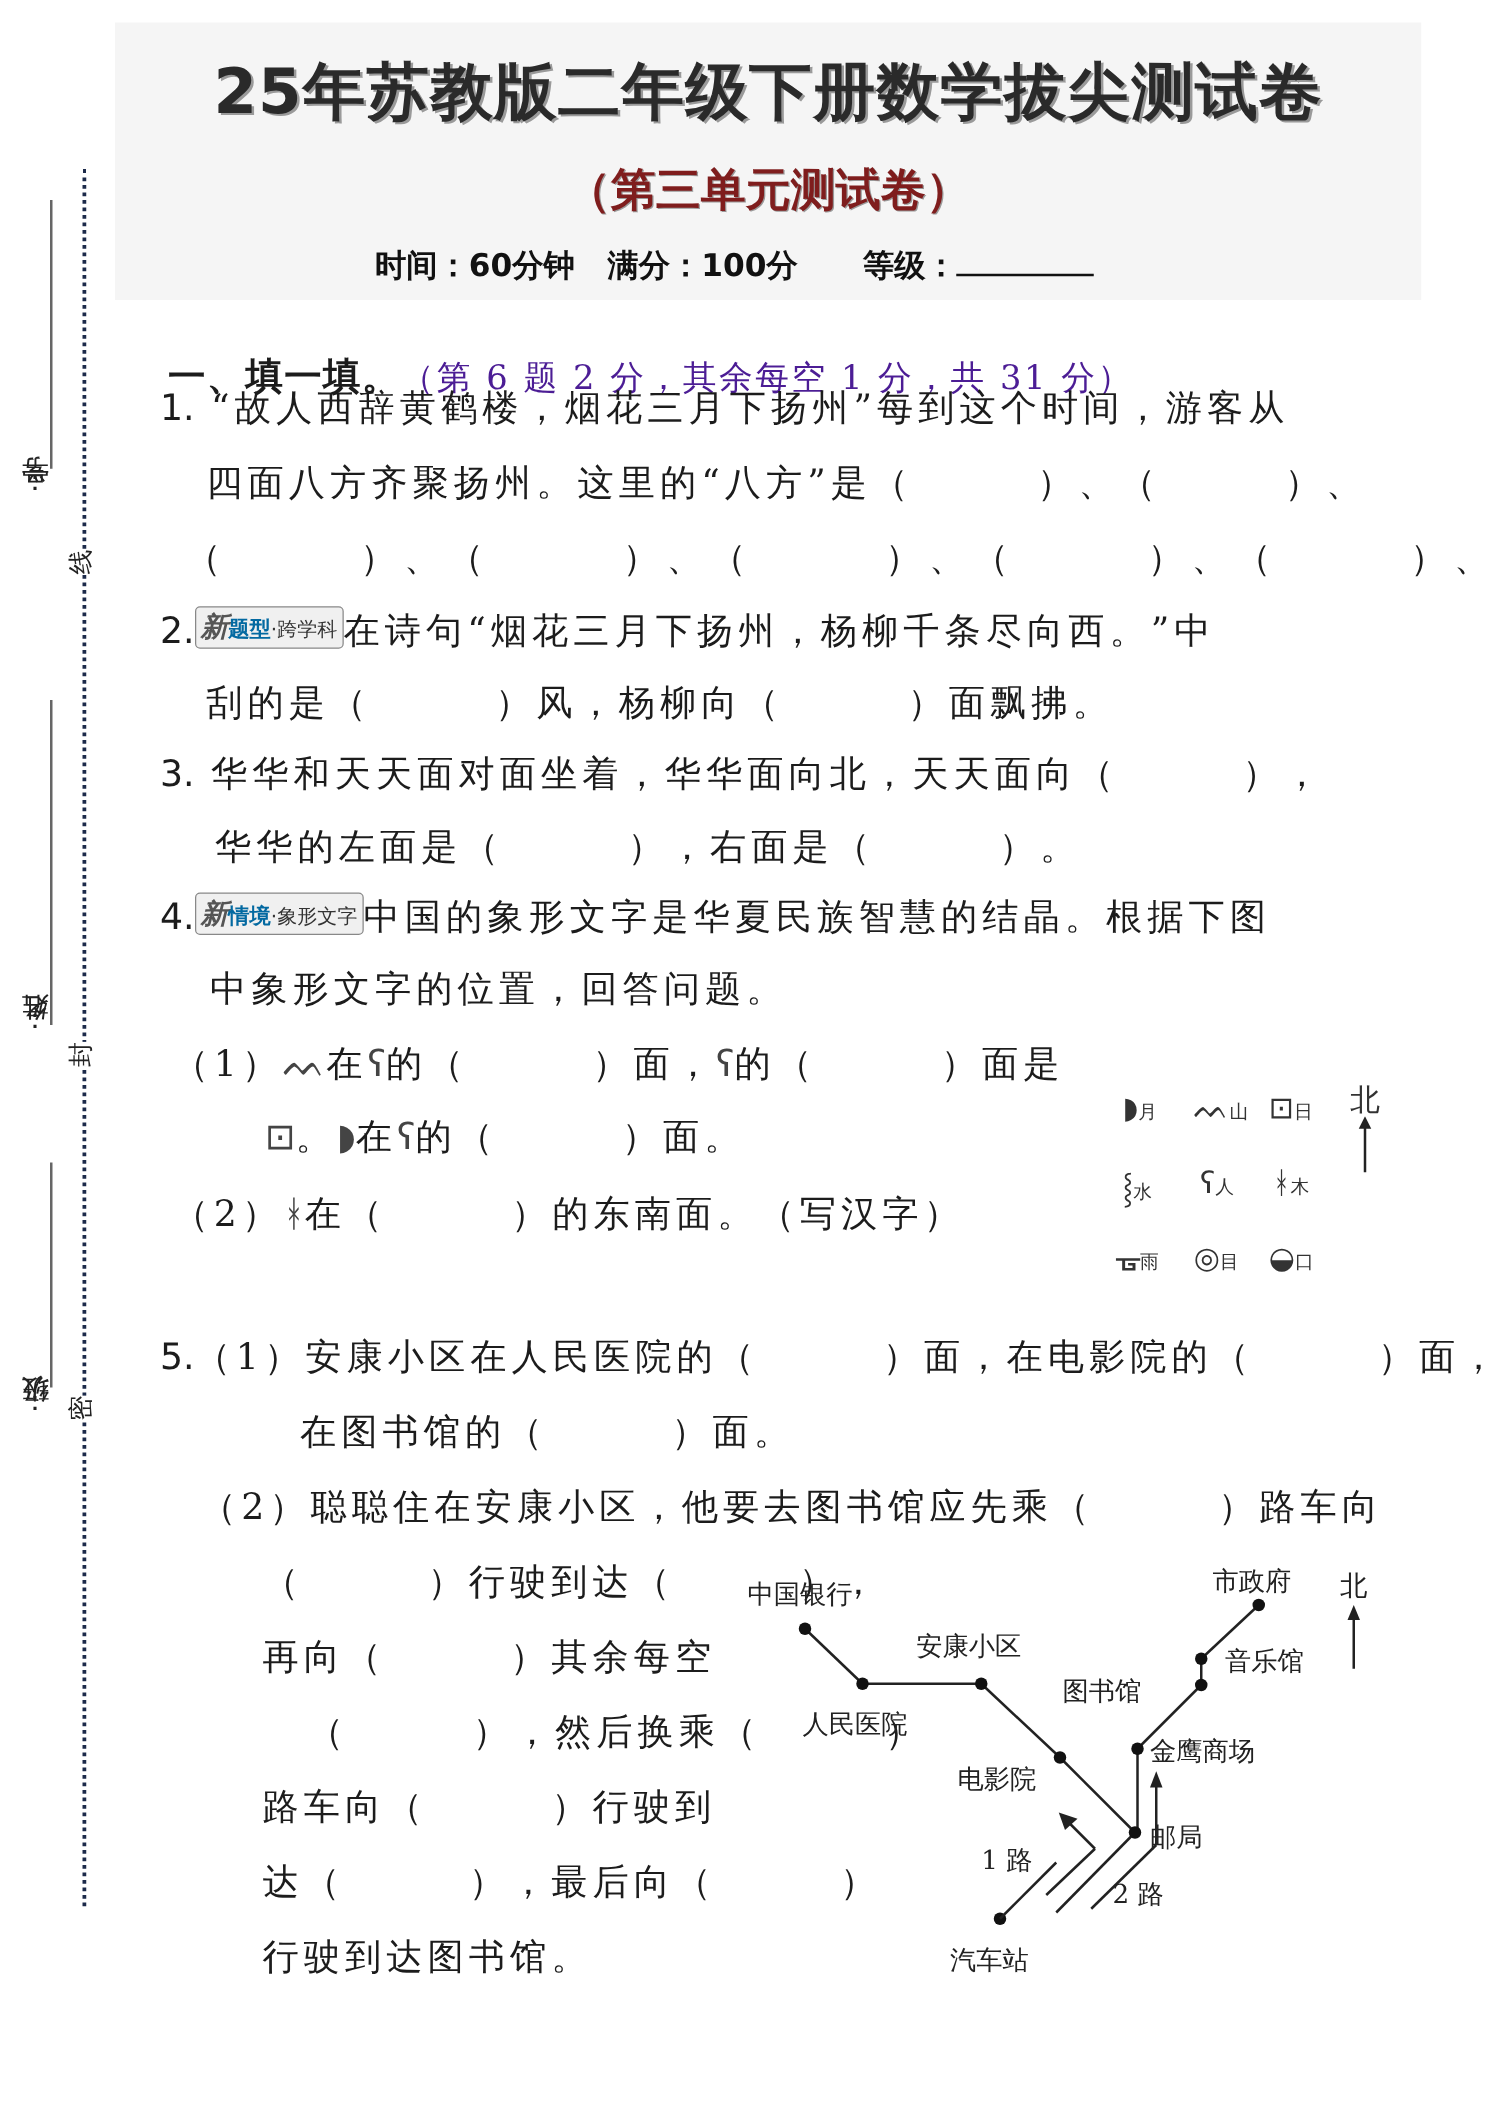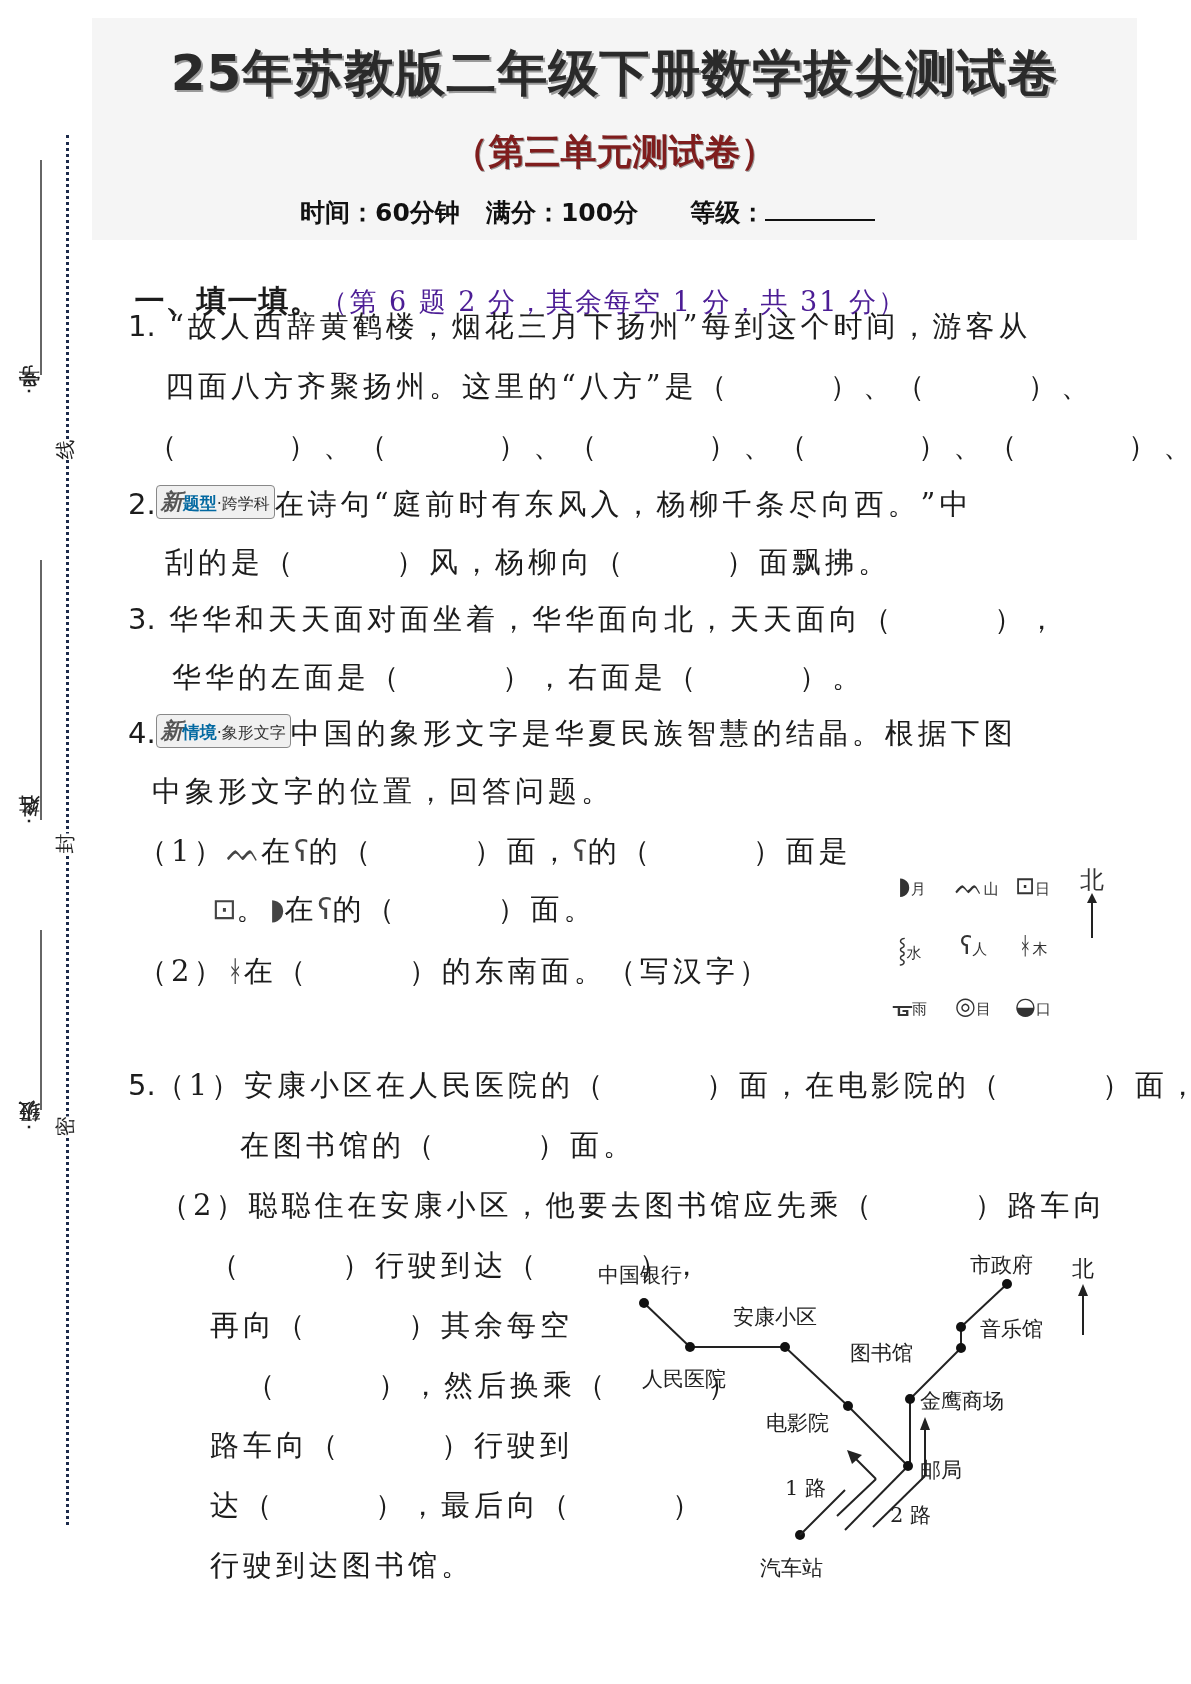--- a/index.html
+++ b/index.html
@@ -86,28 +86,28 @@
 <div class="seal-char" style="top:1113px;">密</div>
 
 <div class="text" style="left:108px;top:247px;">
   <span class="sec-title">一、填一填。</span><span class="sec-note">（第 6 题 2 分，其余每空 1 分，共 31 分）</span>
 </div>
 
 <div class="text" style="left:128px;top:307px;"><span class="num">1.</span> <span>“故人西辞黄鹤楼，烟花三月下扬州”每到这个时间，游客从</span></div>
 <div class="text" style="left:165px;top:367px;">四面八方齐聚扬州。这里的“八方”是（　　　）、（　　　）、</div>
 <div class="text" style="left:148px;top:427px;letter-spacing:6px;">（　　　）、（　　　）、（　　　）、（　　　）、（　　　）、（　　　）。</div>
 
-<div class="text" style="left:128px;top:485px;"><span class="num">2.</span><span class="tag"><b>新</b><span class="s">题型</span><span>·跨学科</span></span><span>在诗句“庭前时有东风入，杨柳千条尽向西。”中</span></div>
+<div class="text" style="left:128px;top:485px;"><span class="num">2.</span><span class="tag"><b>新</b><span class="s">题型</span><span>·跨学科</span></span><span>在诗句“烟花三月下扬州，杨柳千条尽向西。”中</span></div>
 <div class="text" style="left:165px;top:543px;">刮的是（　　　）风，杨柳向（　　　）面飘拂。</div>
 
 <div class="text" style="left:128px;top:600px;"><span class="num">3.</span> <span>华华和天天面对面坐着，华华面向北，天天面向（　　　），</span></div>
 <div class="text" style="left:172px;top:658px;">华华的左面是（　　　），右面是（　　　）。</div>
 
 <div class="text" style="left:128px;top:714px;"><span class="num">4.</span><span class="tag"><b>新</b><span class="s">情境</span><span>·象形文字</span></span><span>中国的象形文字是华夏民族智慧的结晶。根据下图</span></div>
-<div class="text" style="left:152px;top:772px;font-family:Liberation Mono, monospace;">中象形文字的位置，回答问题。</div>
+<div class="text" style="left:168px;top:772px;font-family:Liberation Mono, monospace;">中象形文字的位置，回答问题。</div>
 
 <div class="text" style="left:138px;top:832px;"><span>（1）</span><span class="glyph">ᨓ</span><span>在</span><span class="glyph">ʕ</span><span>的（　　　）面，</span><span class="glyph">ʕ</span><span>的（　　　）面是</span></div>
 <div class="text" style="left:212px;top:890px;"><span class="glyph">⊡</span><span>。</span><span class="glyph">◗</span><span>在</span><span class="glyph">ʕ</span><span>的（　　　）面。</span></div>
 <div class="text" style="left:138px;top:952px;"><span>（2）</span><span class="glyph">ᚼ</span><span>在（　　　）的东南面。（写汉字）</span></div>
 
 <div>
   <div class="pict" style="left:898px;top:872px;"><span>◗</span><small>月</small></div>
   <div class="pict" style="left:955px;top:872px;"><span>ᨓ</span><small>山</small></div>
   <div class="pict" style="left:1015px;top:872px;"><span>⊡</span><small>日</small></div>
   <div class="pict" style="left:898px;top:932px;"><span>⸾</span><small>水</small></div>

